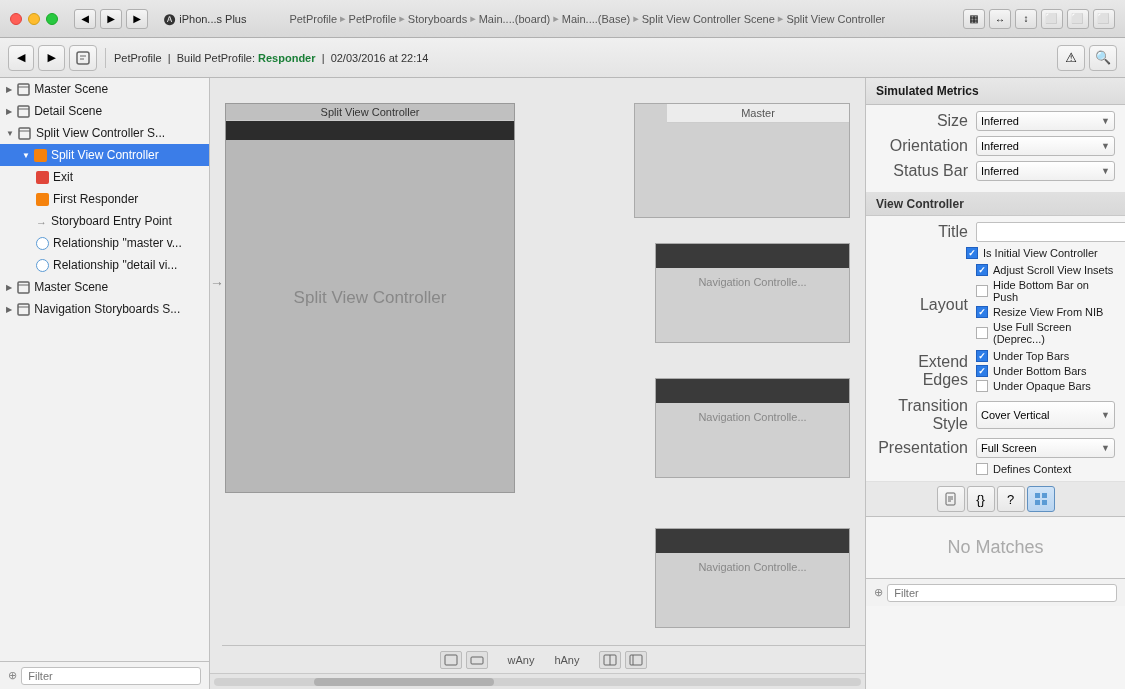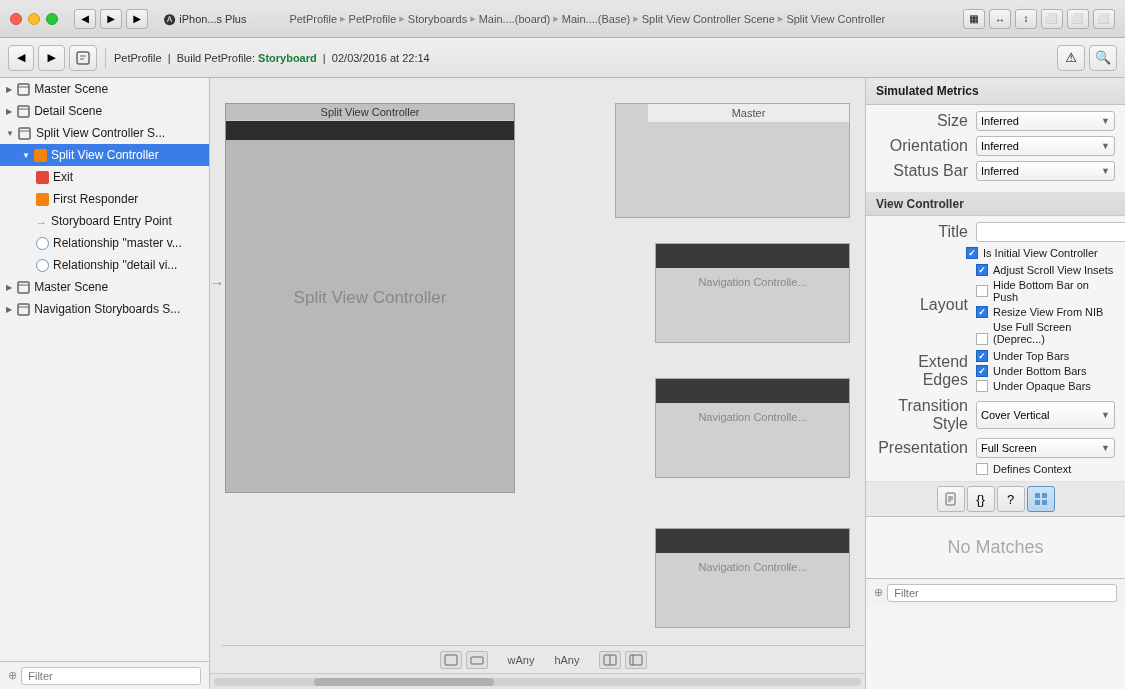--- a/index.html
+++ b/index.html
@@ -129,21 +129,21 @@
         <rect x="1" y="1" width="12" height="12" rx="2" fill="none" stroke="#666" stroke-width="1.5"></rect>
         <line x1="4" y1="5" x2="10" y2="5" stroke="#666" stroke-width="1"></line>
         <line x1="4" y1="8" x2="8" y2="8" stroke="#666" stroke-width="1"></line>
       </svg>
   </div>
   <div class="toolbar-sep"></div>
   <span class="toolbar-status">
     <span style="font-weight:500;">PetProfile</span>
     &nbsp;|&nbsp;
     <span>Build PetProfile: </span>
-    <span class="toolbar-success">Storyboard</span>
+    <span class="toolbar-success">Responder</span>
     &nbsp;|&nbsp;
     <span>02/03/2016 at 22:14</span>
   </span>
   <div class="toolbar-spacer"></div>
   <div class="toolbar-icon-btn">⚠</div>
   <div class="toolbar-icon-btn">🔍</div>
 </div>
 
 <div class="main-layout">
 
@@ -274,21 +274,21 @@
         <div style="position:absolute;top:0;left:0;right:0;background:rgba(255,255,255,0.7);font-size:11px;text-align:center;padding:2px;color:#333;border-bottom:1px solid #ccc;">
           <span>Split View Controller</span>
         </div>
         <div style="position:absolute;top:50%;left:50%;transform:translate(-50%,-50%);color:#888;font-size:17px;font-weight:300;white-space:nowrap;">
           <span>Split View Controller</span>
         </div>
       </div>
 
       <div style="position:absolute;left:0px;top:195px;color:#888;font-size:14px;">→</div>
 
-      <div style="position:absolute;right:15px;top:25px;width:235px;height:115px;background:#d0d0d0;border:1px solid #aaa;padding-left:32px;">
+      <div style="position:absolute;right:15px;top:25px;width:216px;height:115px;background:#d0d0d0;border:1px solid #aaa;padding-left:32px;">
         <div style="font-size:11px;text-align:center;padding:3px;color:#555;border-bottom:1px solid #ccc;background:rgba(255,255,255,0.6);">
           <span>Master</span>
         </div>
         <div style="flex:1;display:flex;align-items:center;justify-content:center;height:80px;color:#999;font-size:11px;"></div>
       </div>
 
       <div style="position:absolute;right:15px;top:165px;width:195px;height:100px;background:#d0d0d0;border:1px solid #aaa;">
         <div style="height:24px;background:#3a3a3a;"></div>
         <div style="padding:8px;font-size:11px;color:#888;text-align:center;">
           <span>Navigation Controlle...</span>
@@ -406,21 +406,21 @@
           <div style="display:flex;align-items:center;gap:5px;margin-bottom:3px;">
             <div class="inspector-checkbox"></div>
             <span class="checkbox-label">Hide Bottom Bar on Push</span>
           </div>
 
           <div style="display:flex;align-items:center;gap:5px;margin-bottom:3px;">
             <div class="inspector-checkbox checked"></div>
             <span class="checkbox-label">Resize View From NIB</span>
           </div>
 
-          <div style="display:flex;align-items:flex-end;gap:5px;">
+          <div style="display:flex;align-items:center;gap:5px;">
             <div class="inspector-checkbox"></div>
             <span class="checkbox-label">Use Full Screen (Deprec...)</span>
           </div>
         </div>
       </div>
 
       <div class="inspector-row" style="margin-top:5px;">
         <span class="inspector-label">Extend Edges</span>
         <div style="flex:1;">
           <div style="display:flex;align-items:center;gap:5px;margin-bottom:3px;">

